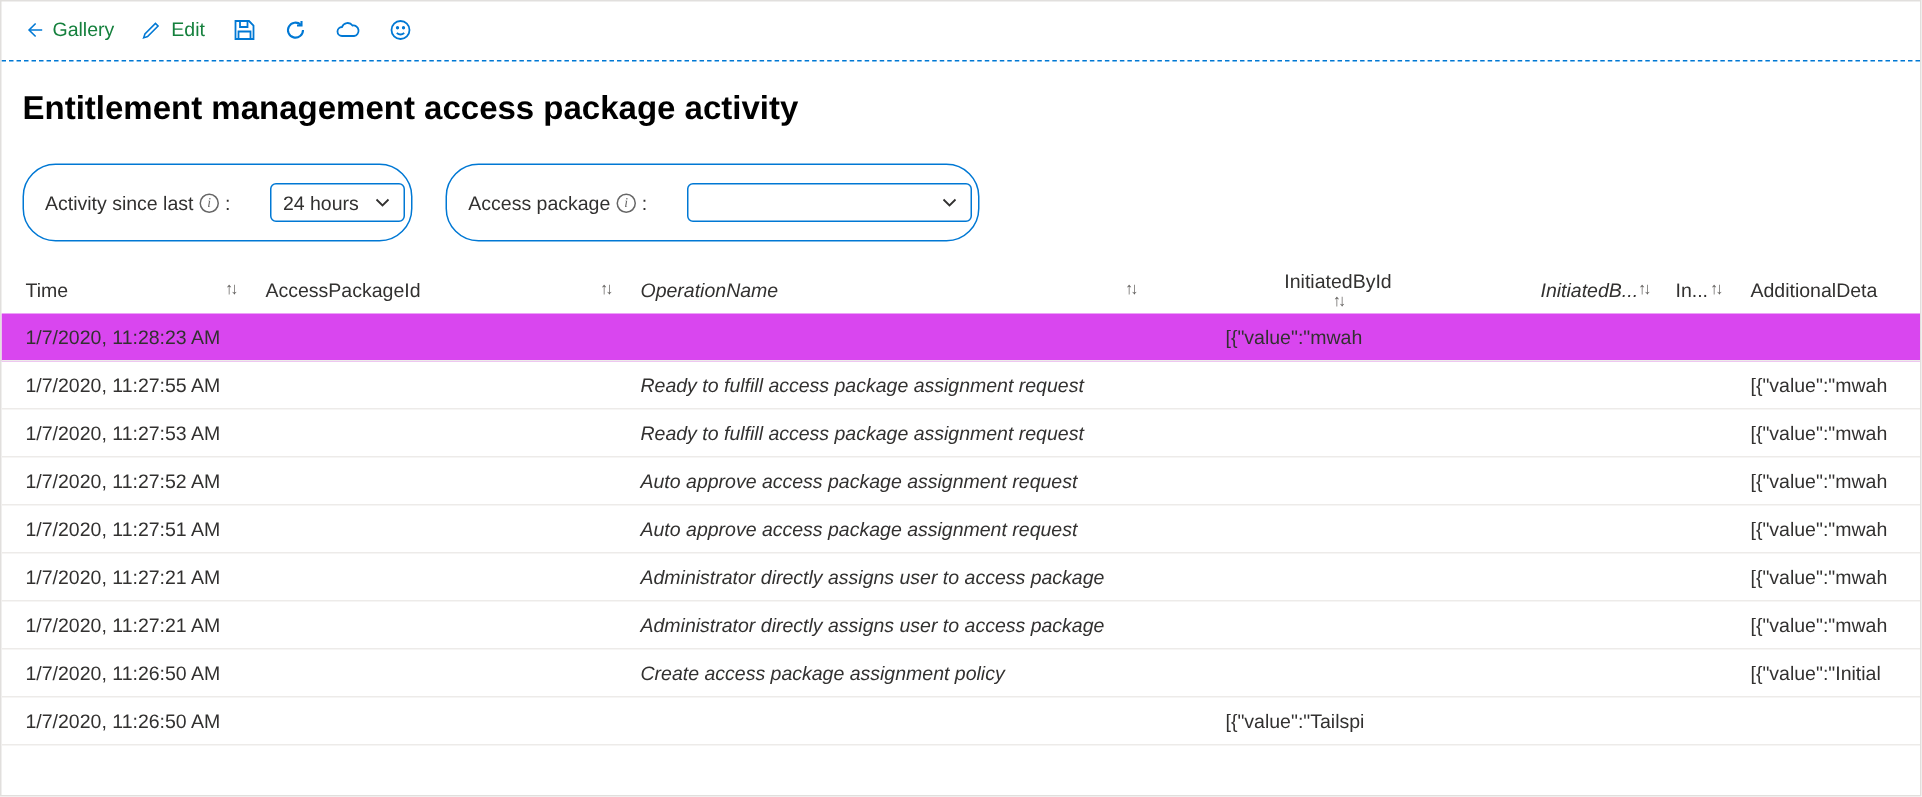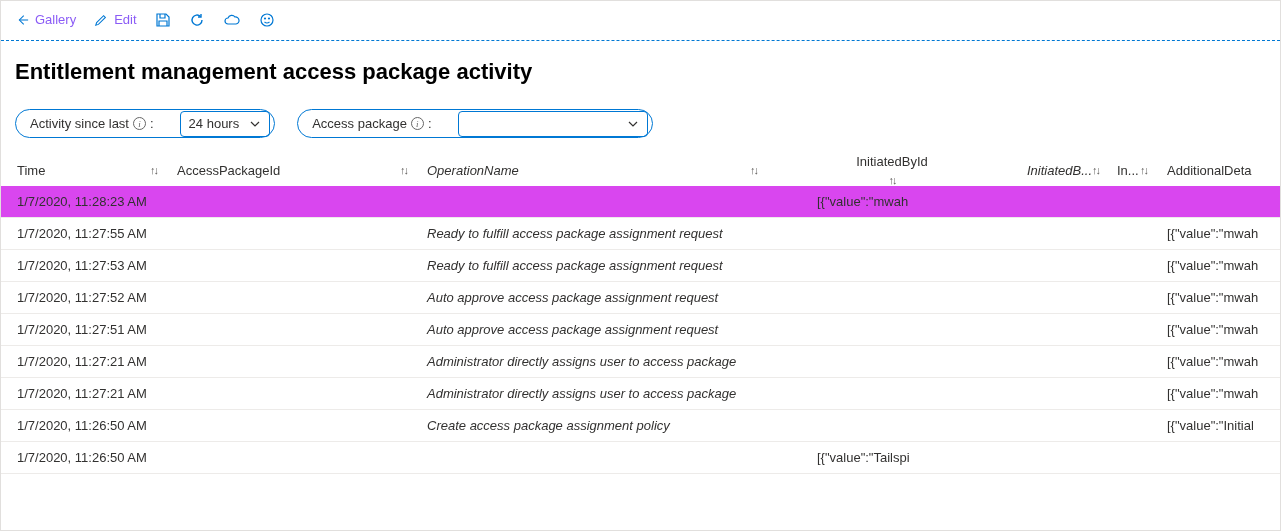--- a/index.html
+++ b/index.html
@@ -22,21 +22,21 @@
     align-items: center;
     gap: 18px;
     padding: 6px 14px 8px 14px;
     border-bottom: 1.5px dashed #0078d4;
     height: 40px;
   }
   .toolbar .tb-link {
     display: flex;
     align-items: center;
     gap: 6px;
-    color: #8b5cf6;
+    color: #15803d;
     cursor: pointer;
     font-size: 13px;
   }
   .toolbar .tb-icon {
     color: #0078d4;
     cursor: pointer;
     display: flex;
     align-items: center;
   }
   .title {
@@ -46,21 +46,21 @@
     color: #000;
   }
   .filters {
     display: flex;
     gap: 22px;
     padding: 24px 14px 16px 14px;
   }
   .pill {
     border: 1px solid #0078d4;
     border-radius: 22px;
-    height: 29px;
+    height: 52px;
     display: flex;
     align-items: center;
     padding: 0 4px 0 14px;
     font-size: 13px;
     color: #323130;
     gap: 2px;
   }
   .pill-label {
     display: flex;
     align-items: center;
@@ -96,20 +96,21 @@
   .chev {
     color: #323130;
   }
   .grid {
     width: 100%;
   }
   .grid-header {
     display: flex;
     padding: 0 6px;
     height: 32px;
+    align-items: center;
     font-size: 13px;
     color: #323130;
   }
   .col {
     display: flex;
     align-items: center;
     justify-content: space-between;
     padding: 0 10px;
     overflow: hidden;
     white-space: nowrap;

